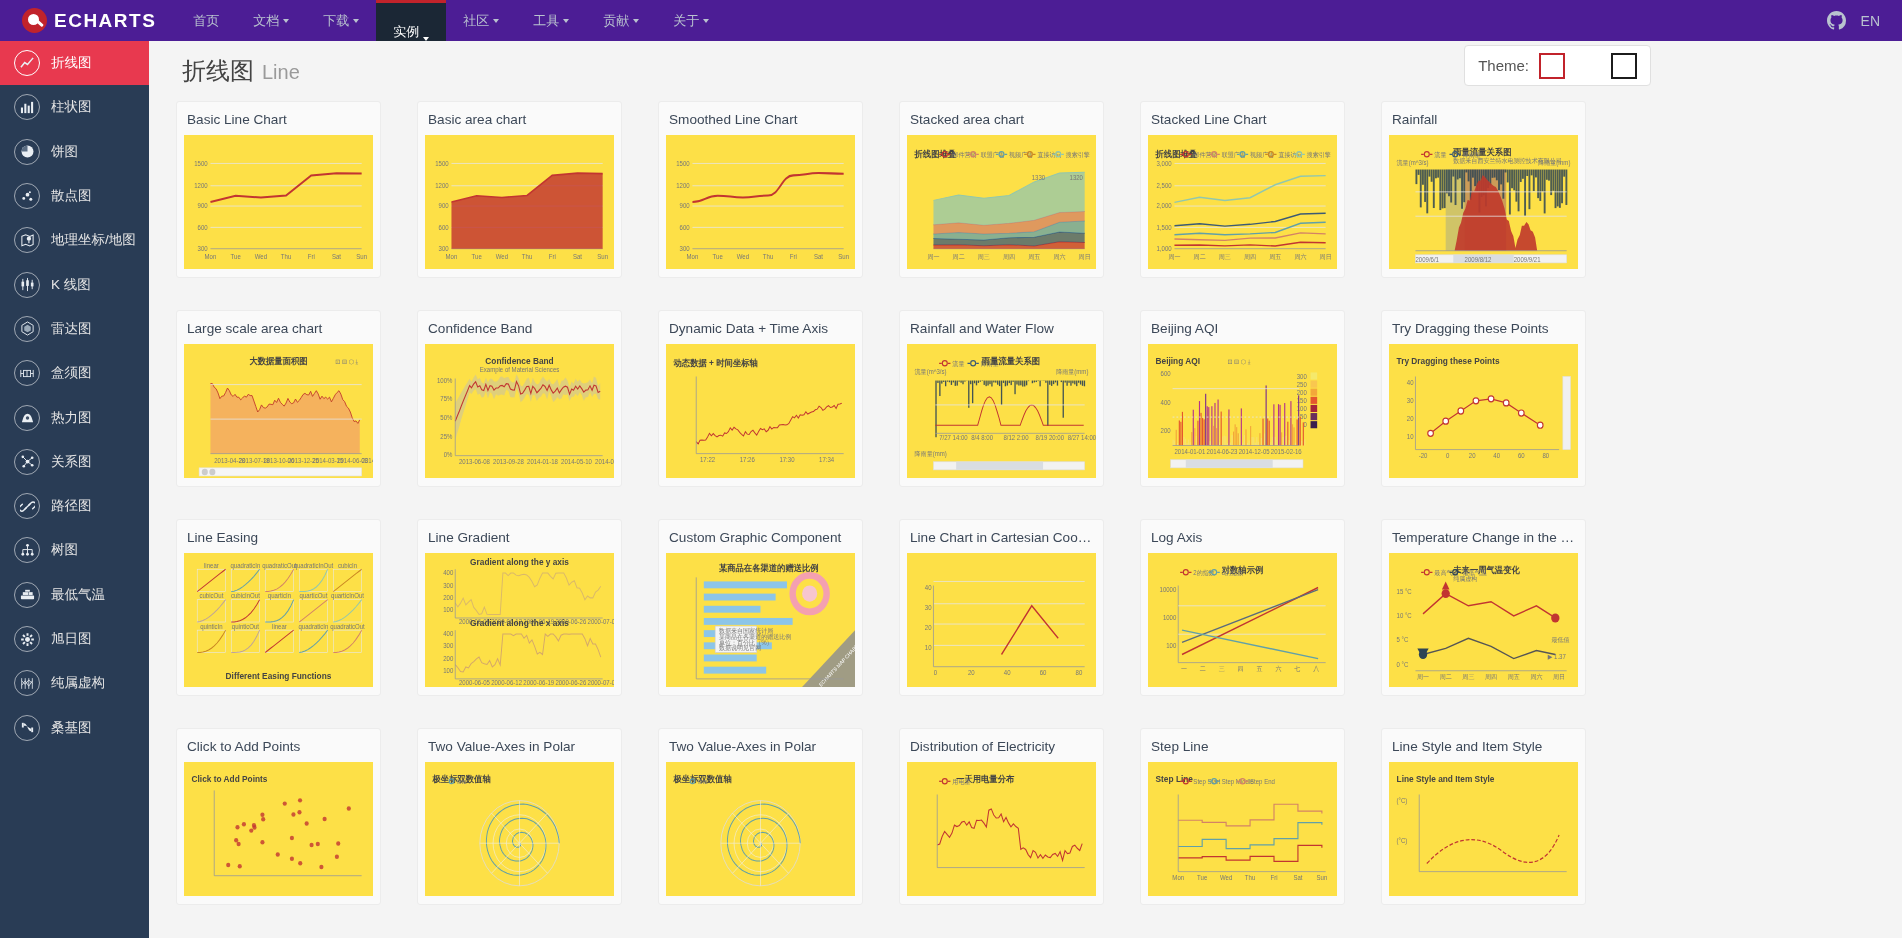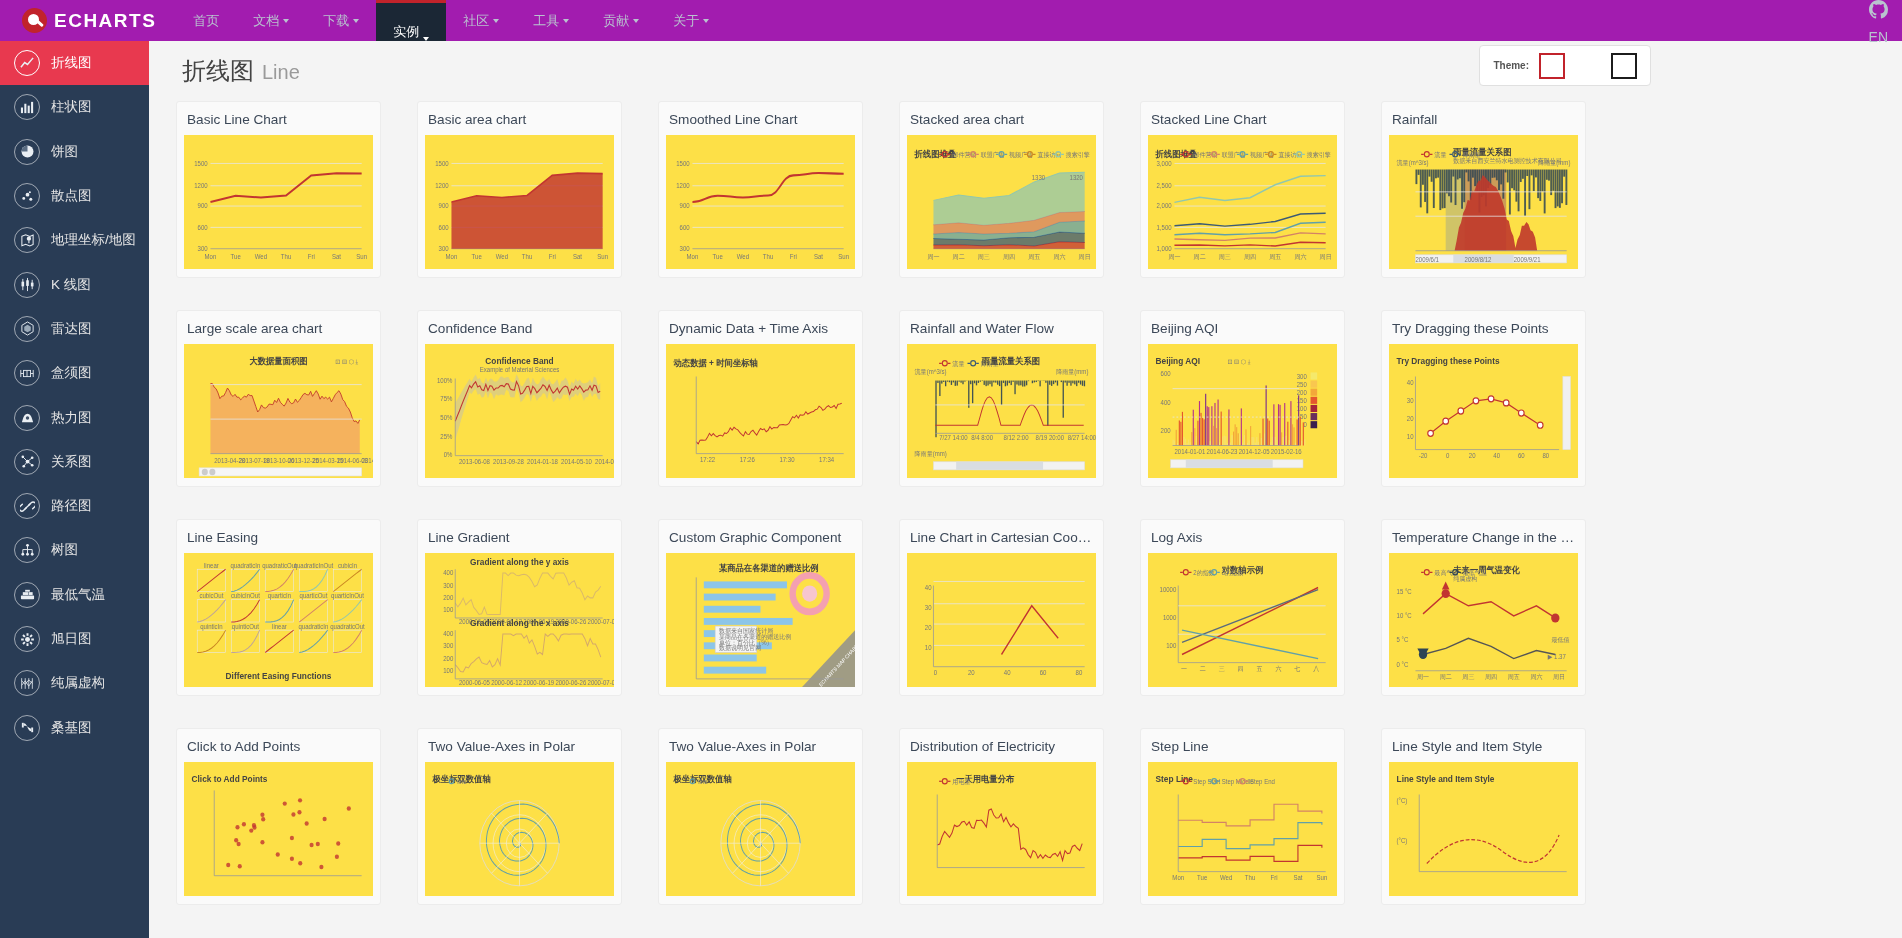--- a/index.html
+++ b/index.html
@@ -8,21 +8,21 @@
     width:1902px; height:938px;
     font-family:"Liberation Sans", sans-serif;
     background:#f4f4f4;
     overflow:hidden;
     color:#333;
   }
 
   
   .topbar {
     position:absolute; top:0; left:0; width:1902px; height:41px;
-    background:#a21caf;
+    background:#4c1d95;
     display:flex; align-items:stretch;
     z-index:40;
   }
   .brand {
     display:flex; align-items:center; gap:7px;
     padding:0 20px 0 22px; cursor:pointer;
   }
   .brand-logo {
     width:25px; height:25px; border-radius:50%;
     background:#c1232b; position:relative; flex:none;
@@ -58,22 +58,21 @@
   }
   .caret {
     display:inline-block; margin-left:4px;
     border-left:3.5px solid transparent;
     border-right:3.5px solid transparent;
     border-top:4px solid currentColor;
     vertical-align:middle;
   }
   .nav-right {
     margin-left:auto; display:flex; align-items:center; gap:10px;
-    padding-right:10px;
-    flex-direction:column;
+    padding-right:18px;
   }
   .gh-icon {
     width:20px; height:20px; color:#b9c3cf; cursor:pointer;
     display:flex; align-items:center; justify-content:center;
   }
   .lang { color:#b9c3cf; font-size:14px; cursor:pointer; padding:0 4px; }
 
   
   .sidebar {
     position:absolute; top:41px; left:0; width:149px; height:897px;
@@ -108,21 +107,21 @@
   }
   .page-title { font-size:24px; color:#444; font-weight:normal; }
   .page-title .en { color:#9a9a9a; font-size:20px; margin-left:8px; }
 
   .theme-box {
     position:absolute; right:49px; top:4px;
     background:#fff; border:1px solid #e0e0e0; border-radius:4px;
     height:41px; display:flex; align-items:center; gap:10px;
     padding:0 13px;
   }
-  .theme-label { font-size:10px; color:#555; font-weight:bold; }
+  .theme-label { font-size:15px; color:#555; font-weight:normal; }
   .swatch {
     width:26px; height:26px; cursor:pointer; flex:none;
     border:2px solid transparent; padding:1px;
   }
   .swatch .inner { width:100%; height:100%; }
   .swatch.sel { border-color:#c1232b; }
   .swatch.dark { border-color:#1c1c1c; }
 
   
   .grid {

